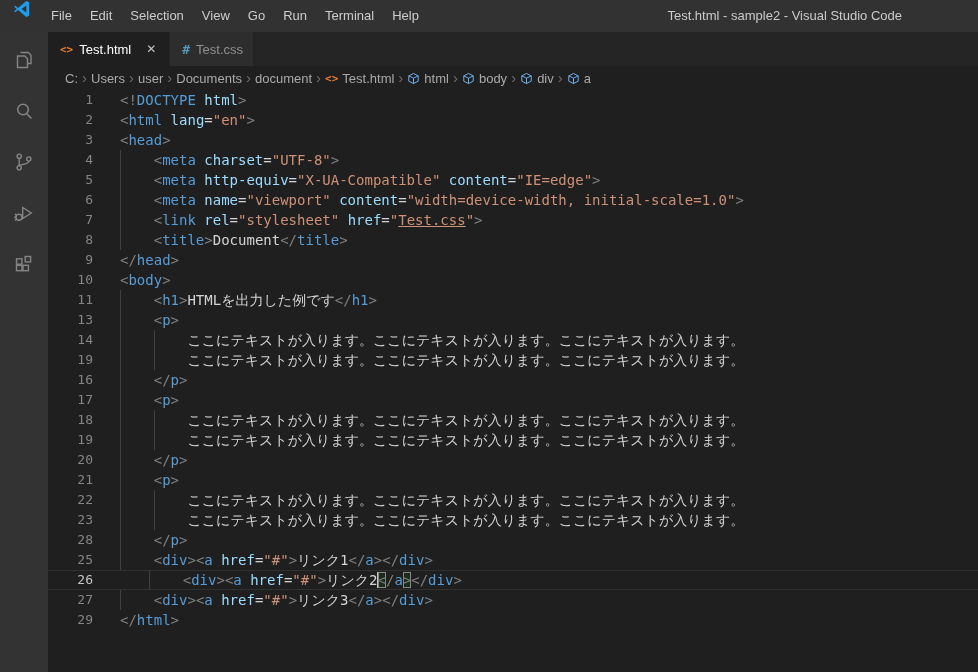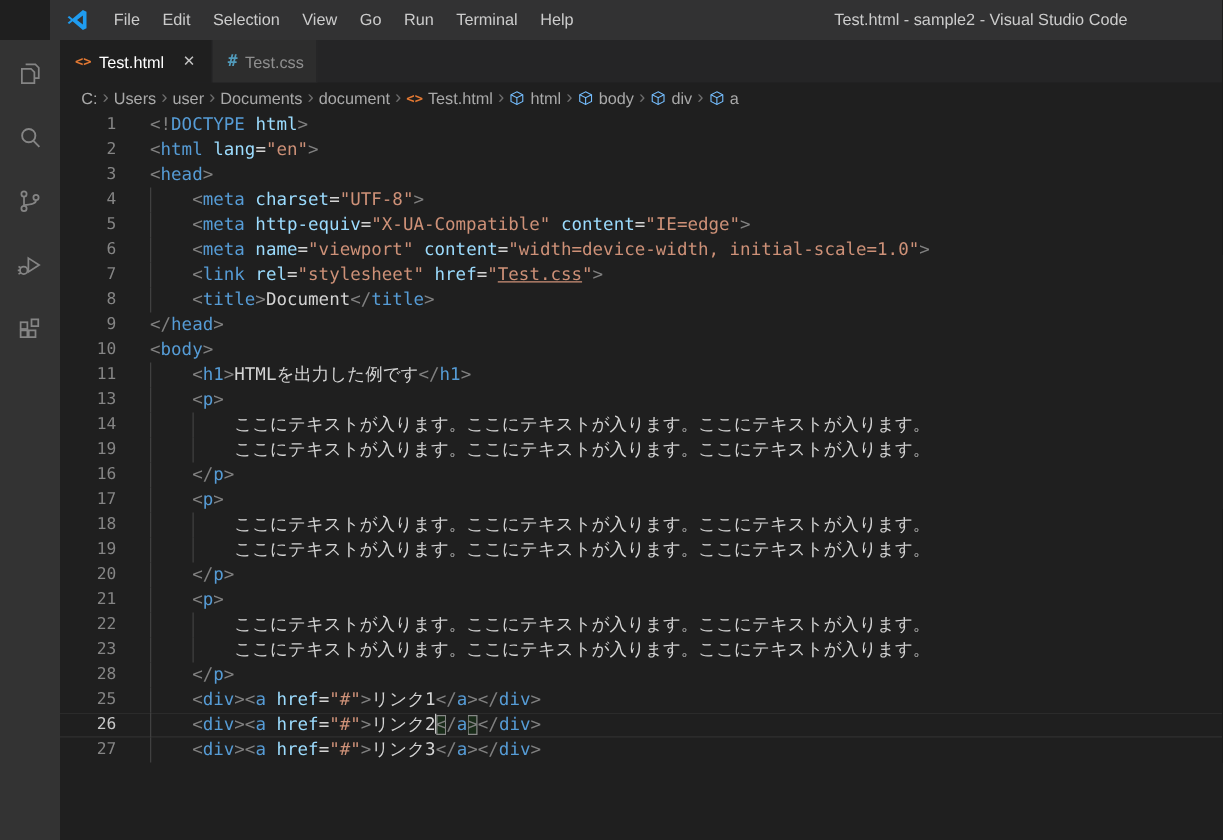--- a/index.html
+++ b/index.html
@@ -6,21 +6,21 @@
   html,body { background:#1a1a1a; }
   .window {
     width:978px; height:672px; overflow:hidden; position:relative;
     font-family:"Liberation Sans", sans-serif;
     background:var(--editor-bg,#1f1f1f);
     user-select:none;
   }
   
   .titlebar {
     height:32px; background:var(--titlebar-bg,#323233);
-    display:flex; align-items:center; position:relative;margin-left:40px;
+    display:flex; position:relative;
   }
   .logo { width:18px; height:18px; margin:0 11px 0 13px; display:flex; align-items:center; }
   .menubar { display:flex; height:32px; }
   .menu-item {
     padding:0 9px; line-height:32px; font-size:13px;
     color:var(--ui-text,#cccccc); cursor:default; white-space:nowrap;
   }
   .window-title {
     position:absolute; right:76px; top:0; line-height:32px;
     font-size:13px; color:var(--ui-text,#cccccc); white-space:nowrap;
@@ -53,21 +53,21 @@
   .crumb { display:flex; align-items:center; cursor:pointer; white-space:nowrap; }
   .crumb .cicon { display:flex; align-items:center; margin-right:4px; }
   .crumb .cicon.html-glyph { font-family:"DejaVu Sans Mono",monospace; font-weight:bold; font-size:11px; color:var(--html-icon,#e37933); }
   .crumb-sep { margin:0 4px; color:#6f6f6f; font-size:15px; line-height:22px; }
   
   .editor {
     flex:1; overflow:hidden; position:relative;
     font-family:"DejaVu Sans Mono", monospace; font-size:14px;
   }
   .code-line { display:flex; height:20px; line-height:20px; }
-  .code-line.current { box-shadow: inset 0 1px 0 var(--curline-border,#303030), inset 0 -1px 0 var(--curline-border,#303030); }
+  .code-line.current { box-shadow: inset 0 1px 0 var(--curline-border,#303030), inset 0 -1px 0 var(--curline-border,#303030); gap: 29px; }
   .gutter {
     width:45px; flex:none; text-align:right; font-size:13px;
     color:var(--line-number,#858585);
   }
   .code-line.current .gutter { color:var(--line-number-active,#c6c6c6); }
   .code { margin-left:27px; flex:1; white-space:pre; position:relative; color:var(--code-text,#d4d4d4); }
   .guide { position:absolute; top:0; bottom:0; width:1px; background:var(--indent-guide,#404040); }
   .ind { display:inline-block; }
   .tk-p   { color:var(--punct,#808080); }
   .tk-tag { color:var(--tag,#569cd6); }
@@ -318,16 +318,20 @@
             <span class="code"><span class="guide" style="left: 0ch;"></span><span class="ind" style="width: 4ch;"></span><span class="tk-p">&lt;</span><span class="tk-tag">div</span><span class="tk-p">&gt;</span><span class="tk-p">&lt;</span><span class="tk-tag">a</span><span class="tk-text"> </span><span class="tk-attr">href</span><span class="tk-eq">=</span><span class="tk-str">"#"</span><span class="tk-p">&gt;</span><span class="tk-text">リンク1</span><span class="tk-p">&lt;/</span><span class="tk-tag">a</span><span class="tk-p">&gt;</span><span class="tk-p">&lt;/</span><span class="tk-tag">div</span><span class="tk-p">&gt;</span></span>
           </div>
           <div class="code-line current">
             <span class="gutter">26</span>
             <span class="code"><span class="guide" style="left: 0ch;"></span><span class="ind" style="width: 4ch;"></span><span class="tk-p">&lt;</span><span class="tk-tag">div</span><span class="tk-p">&gt;</span><span class="tk-p">&lt;</span><span class="tk-tag">a</span><span class="tk-text"> </span><span class="tk-attr">href</span><span class="tk-eq">=</span><span class="tk-str">"#"</span><span class="tk-p">&gt;</span><span class="tk-text">リンク2</span><span class="cursor"></span><span class="tk-p boxed">&lt;</span><span class="tk-p">/</span><span class="tk-tag">a</span><span class="tk-p boxed">&gt;</span><span class="tk-p">&lt;/</span><span class="tk-tag">div</span><span class="tk-p">&gt;</span></span>
           </div>
           <div class="code-line">
             <span class="gutter">27</span>
             <span class="code"><span class="guide" style="left: 0ch;"></span><span class="ind" style="width: 4ch;"></span><span class="tk-p">&lt;</span><span class="tk-tag">div</span><span class="tk-p">&gt;</span><span class="tk-p">&lt;</span><span class="tk-tag">a</span><span class="tk-text"> </span><span class="tk-attr">href</span><span class="tk-eq">=</span><span class="tk-str">"#"</span><span class="tk-p">&gt;</span><span class="tk-text">リンク3</span><span class="tk-p">&lt;/</span><span class="tk-tag">a</span><span class="tk-p">&gt;</span><span class="tk-p">&lt;/</span><span class="tk-tag">div</span><span class="tk-p">&gt;</span></span>
           </div>
+          <div class="code-line">
+            <span class="gutter">29</span>
+            <span class="code"><span class="tk-p">&lt;/</span><span class="tk-tag">html</span><span class="tk-p">&gt;</span></span>
+          </div>
         </div>
     </div>
   </div>
 </div>
 
 </body></html>

